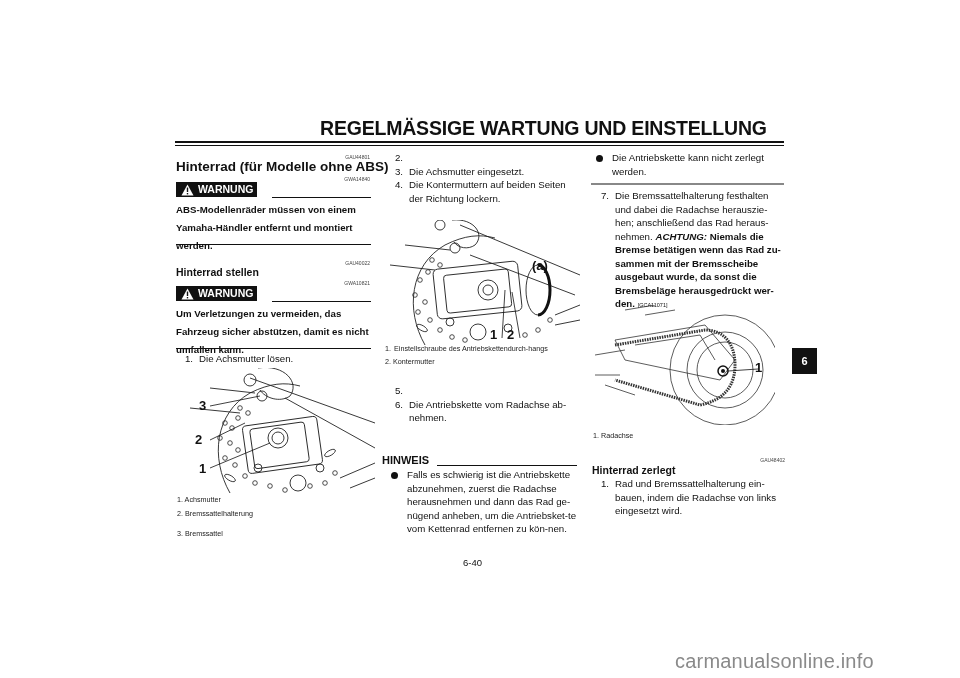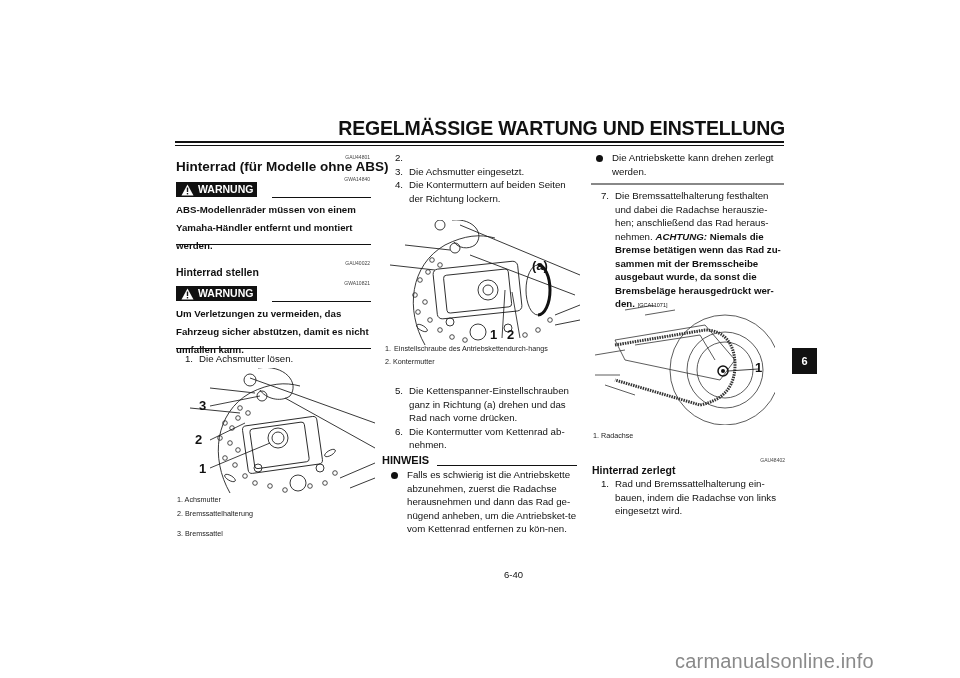--- a/index.html
+++ b/index.html
@@ -1,38 +1,38 @@
 <!DOCTYPE html>
 <html><head>
 <meta charset="utf-8">
 <style>
   html, body { margin:0; padding:0; background:#ffffff; }
   body { width:960px; height:678px; position:relative; overflow:hidden; font-family:"Liberation Sans", sans-serif; color:#111; }
   .abs { position:absolute; }
-  .header-title { left:320px; top:117px; width:465px; text-align:right; font-weight:bold; font-size:19.5px; letter-spacing:-0.2px; color:#111; white-space:nowrap; }
+  .header-title { left:320px; top:117px; width:465px; font-weight:bold; font-size:19.5px; letter-spacing:-0.2px; color:#111; white-space:nowrap; }
   .header-rule1 { left:175px; top:141px; width:609px; height:2px; background:#111; }
   .header-rule2 { left:175px; top:145px; width:609px; height:1px; background:#111; }
   .code { font-size:5px; color:#444; text-align:right; }
   .h2 { font-weight:bold; font-size:13.5px; white-space:nowrap; }
   .h3 { font-weight:bold; font-size:10.5px; white-space:nowrap; }
   .warn-box { background:#111; color:#fff; font-weight:bold; font-size:10.5px; height:15px; line-height:15px; padding:0 4px 0 5px; display:flex; align-items:center; gap:4px; }
   .warn-line { height:1px; background:#111; }
   .bold-text { font-weight:bold; font-size:9.7px; line-height:18px; }
   .text { font-size:9.7px; line-height:13.5px; }
   .caption { font-size:7.2px; line-height:10.5px; color:#222; }
   .rule { height:1px; background:#111; }
   .rule-gray { height:2px; background:#888; }
   ol.steps { margin:0; padding:0; list-style:none; }
   ol.steps li { display:flex; font-size:9.7px; line-height:13.5px; }
   ol.steps li .num { width:17px; flex:none; text-align:right; padding-right:6px; }
   .bullet { display:flex; font-size:9.7px; line-height:13.5px; }
   .bullet .dot { width:10px; height:10px; flex:none; margin-right:8px; margin-top:2px; display:flex; align-items:center; justify-content:center; }
   .bullet .dot::before { content:""; width:7px; height:7px; border-radius:50%; background:#111; }
   .tab6 { left:792px; top:348px; width:25px; height:26px; background:#111; color:#fff; font-weight:bold; font-size:11px; display:flex; align-items:center; justify-content:center; }
-  .page-num { left:463px; top:569px; width:60px; text-align:right; font-size:9.5px; }
+  .page-num { left:463px; top:557px; width:60px; text-align:left; font-size:9.5px; }
   .watermark { left:675px; top:650px; font-size:20px; color:#8a8a8a; letter-spacing:0.2px; white-space:nowrap; }
   svg { display:block; }
 </style>
 </head>
 <body>
 
 <div class="abs header-title">REGELMÄSSIGE WARTUNG UND EINSTELLUNG</div>
 <div class="abs header-rule1"></div>
 <div class="abs header-rule2"></div>
 
@@ -199,38 +199,37 @@
   <div style="display:flex;">
       <span style="width:9px; flex:none;">1.</span>
       <span>Einstellschraube des Antriebskettendurch-hangs</span>
     </div>
   <div style="margin-top:2px;"><span>2.</span> <span>Kontermutter</span></div>
 </div>
 
 <ol class="abs steps" style="left:386px; top:384px; width:195px;">
   <li>
       <span class="num">5.</span>
-      <span>Die Kettenspanner-Einstellschrauben ganz in Richtung (a) drehen und das Rad nach vorne drücken.</span>
     </li>
   <li>
       <span class="num">6.</span>
-      <span>Die Kontermutter vom Kettenrad ab-nehmen.</span>
+      <span>Die Antriebskette vom Radachse ab-nehmen.</span>
     </li>
 </ol>
 
 <div class="abs h3" style="left:382px; top:454px; font-size:11px;">HINWEIS</div>
 <div class="abs rule" style="left:437px; top:465px; width:140px;"></div>
 <div class="abs bullet" style="left:389px; top:468px; width:192px;">
   <span class="dot"></span>
   <span>Falls es schwierig ist die Antriebskette abzunehmen, zuerst die Radachse herausnehmen und dann das Rad ge-nügend anheben, um die Antriebsket-te vom Kettenrad entfernen zu kön-nen.</span>
 </div>
 
 <div class="abs bullet" style="left:594px; top:151px; width:190px;">
   <span class="dot"></span>
-  <span>Die Antriebskette kann drehen zerlegt werden.</span>
+  <span>Die Antriebskette kann nicht zerlegt werden.</span>
 </div>
 <div class="abs rule-gray" style="left:591px; top:183px; width:193px;"></div>
 
 <div class="abs text" style="left:592px; top:189px; width:192px; display:flex;">
   <span style="width:17px; flex:none; text-align:right; padding-right:6px;">7.</span>
   <span>
     <span>Die Bremssattelhalterung festhalten und dabei die Radachse herauszie-hen; anschließend das Rad heraus-nehmen.</span>
     <b><i>ACHTUNG:</i></b>
     <b>Niemals die Bremse betätigen wenn das Rad zu-sammen mit der Bremsscheibe ausgebaut wurde, da sonst die Bremsbeläge herausgedrückt wer-den.</b>
     <span style="font-size:5.5px;">[GCA11071]</span>

